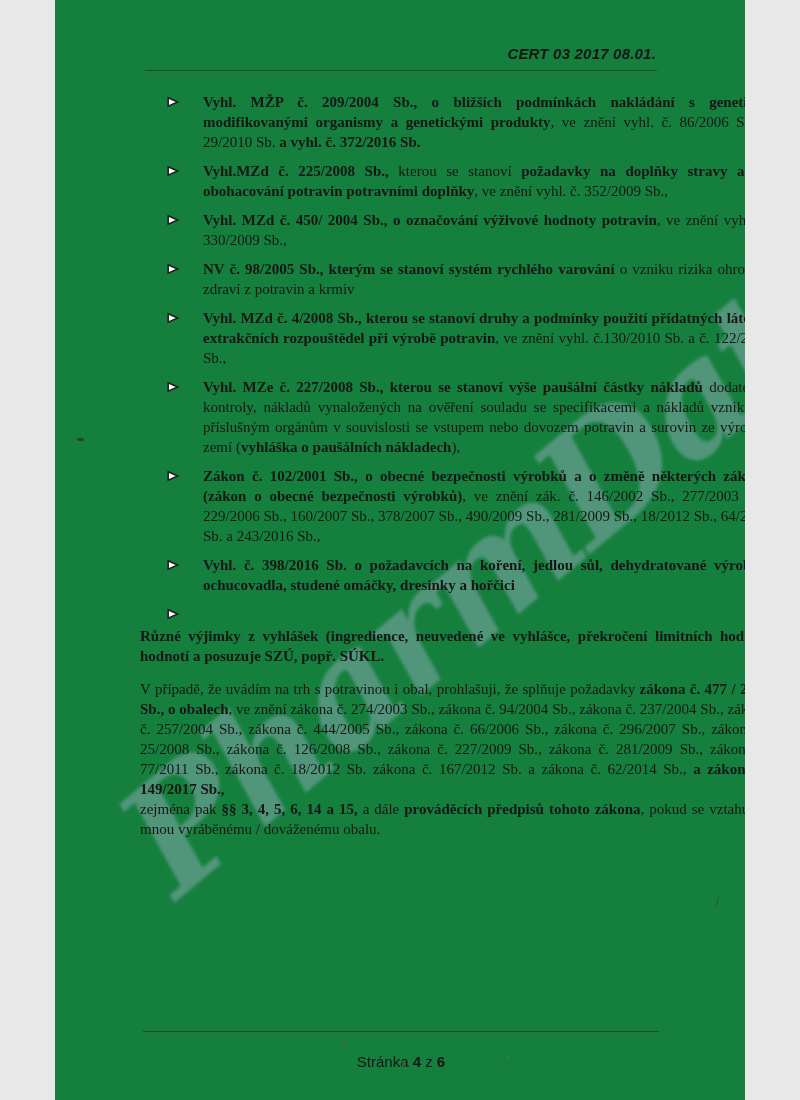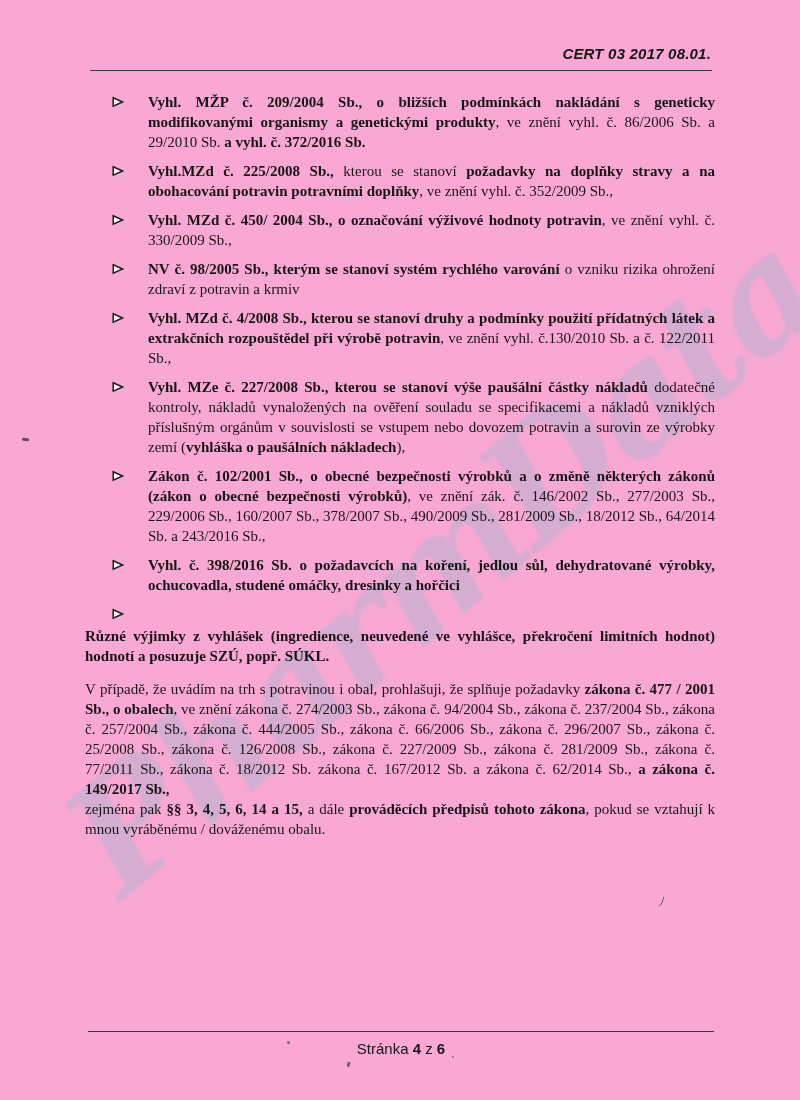--- a/index.html
+++ b/index.html
@@ -1,20 +1,20 @@
 <!DOCTYPE html>
 <html><head>
 <meta charset="utf-8">
 <style>
   html,body{margin:0;padding:0;background:#e8e8e8;}
   .page{
     position:relative;
-    width:800px;height:1100px;
+    width:690px;height:1100px;
     margin:0 auto;
-    background:#f9a8d4;
+    background:#15803d;
     overflow:hidden;
     font-family:"Liberation Serif", serif;
     color:#161616;
   }
   
   .watermark{
     position:absolute;
     left:88px; top:775px;
     height:170px;
     line-height:170px;
@@ -89,21 +89,21 @@
   b{font-weight:700;}
   
   .footer{
     position:absolute;
     left:88px; right:86px;
     top:1031px;
     border-top:1.6px solid #3a3a3a;
     z-index:3;
   }
   .footer-text{
-    margin-top:8px;
+    margin-top:21px;
     text-align:center;
     font-family:"Liberation Sans", sans-serif;
     font-size:15px;
     font-weight:400;
   }
   
   .speck{position:absolute;z-index:4;pointer-events:none;}
   .speck-dash{left:22px;top:438px;width:7px;height:3px;background:#2e2e2e;border-radius:2px;transform:rotate(10deg);opacity:.75;}
   .speck-apostrophe{left:657px;top:896px;width:5px;height:11px;border-right:1.8px solid #3c3c3c;border-bottom-right-radius:7px;transform:rotate(14deg);opacity:.85;}
   .speck-dot1{left:287px;top:1041px;width:3px;height:3px;background:#5a5a5a;border-radius:50%;opacity:.8;}

